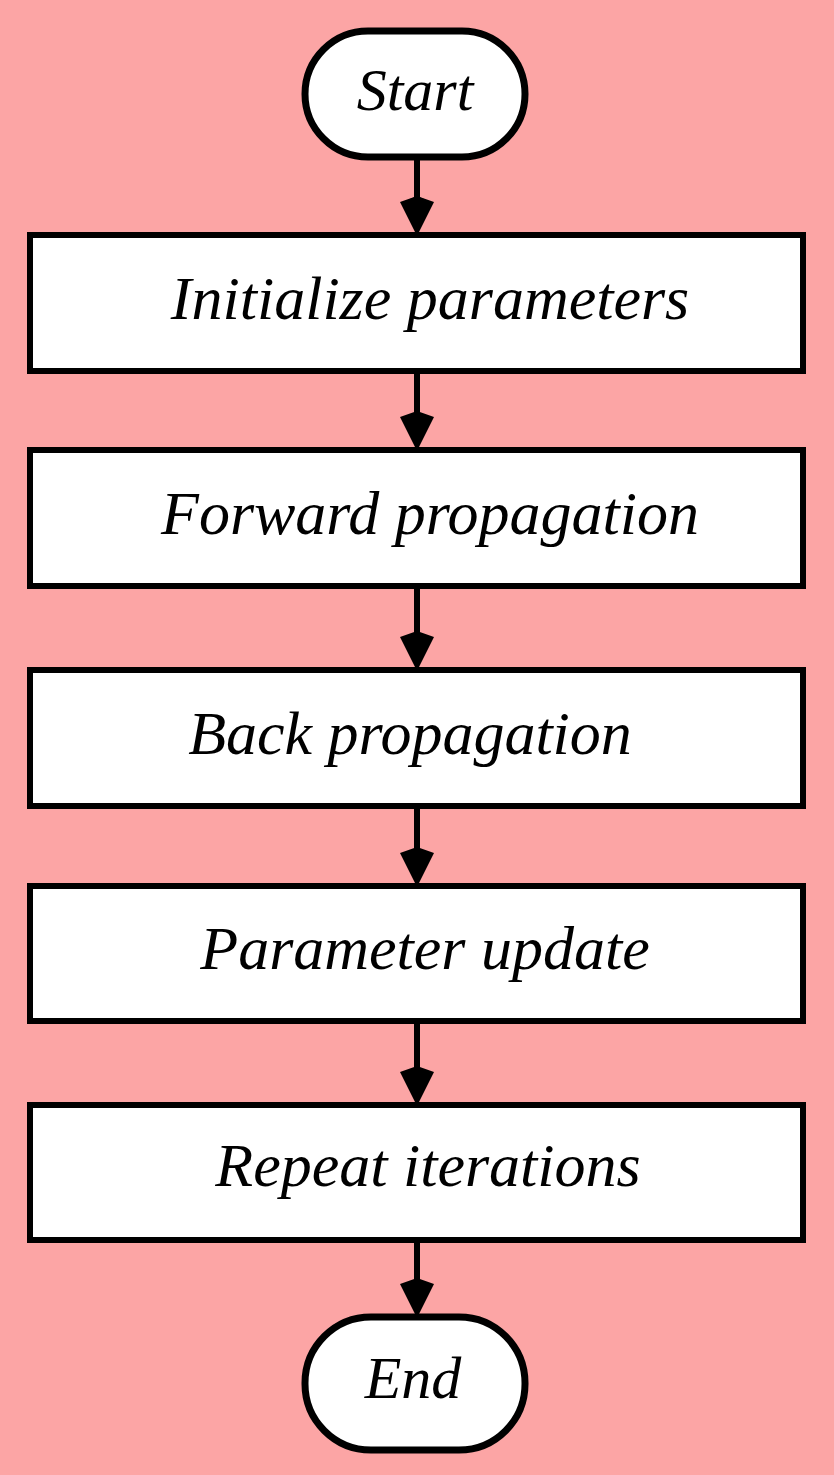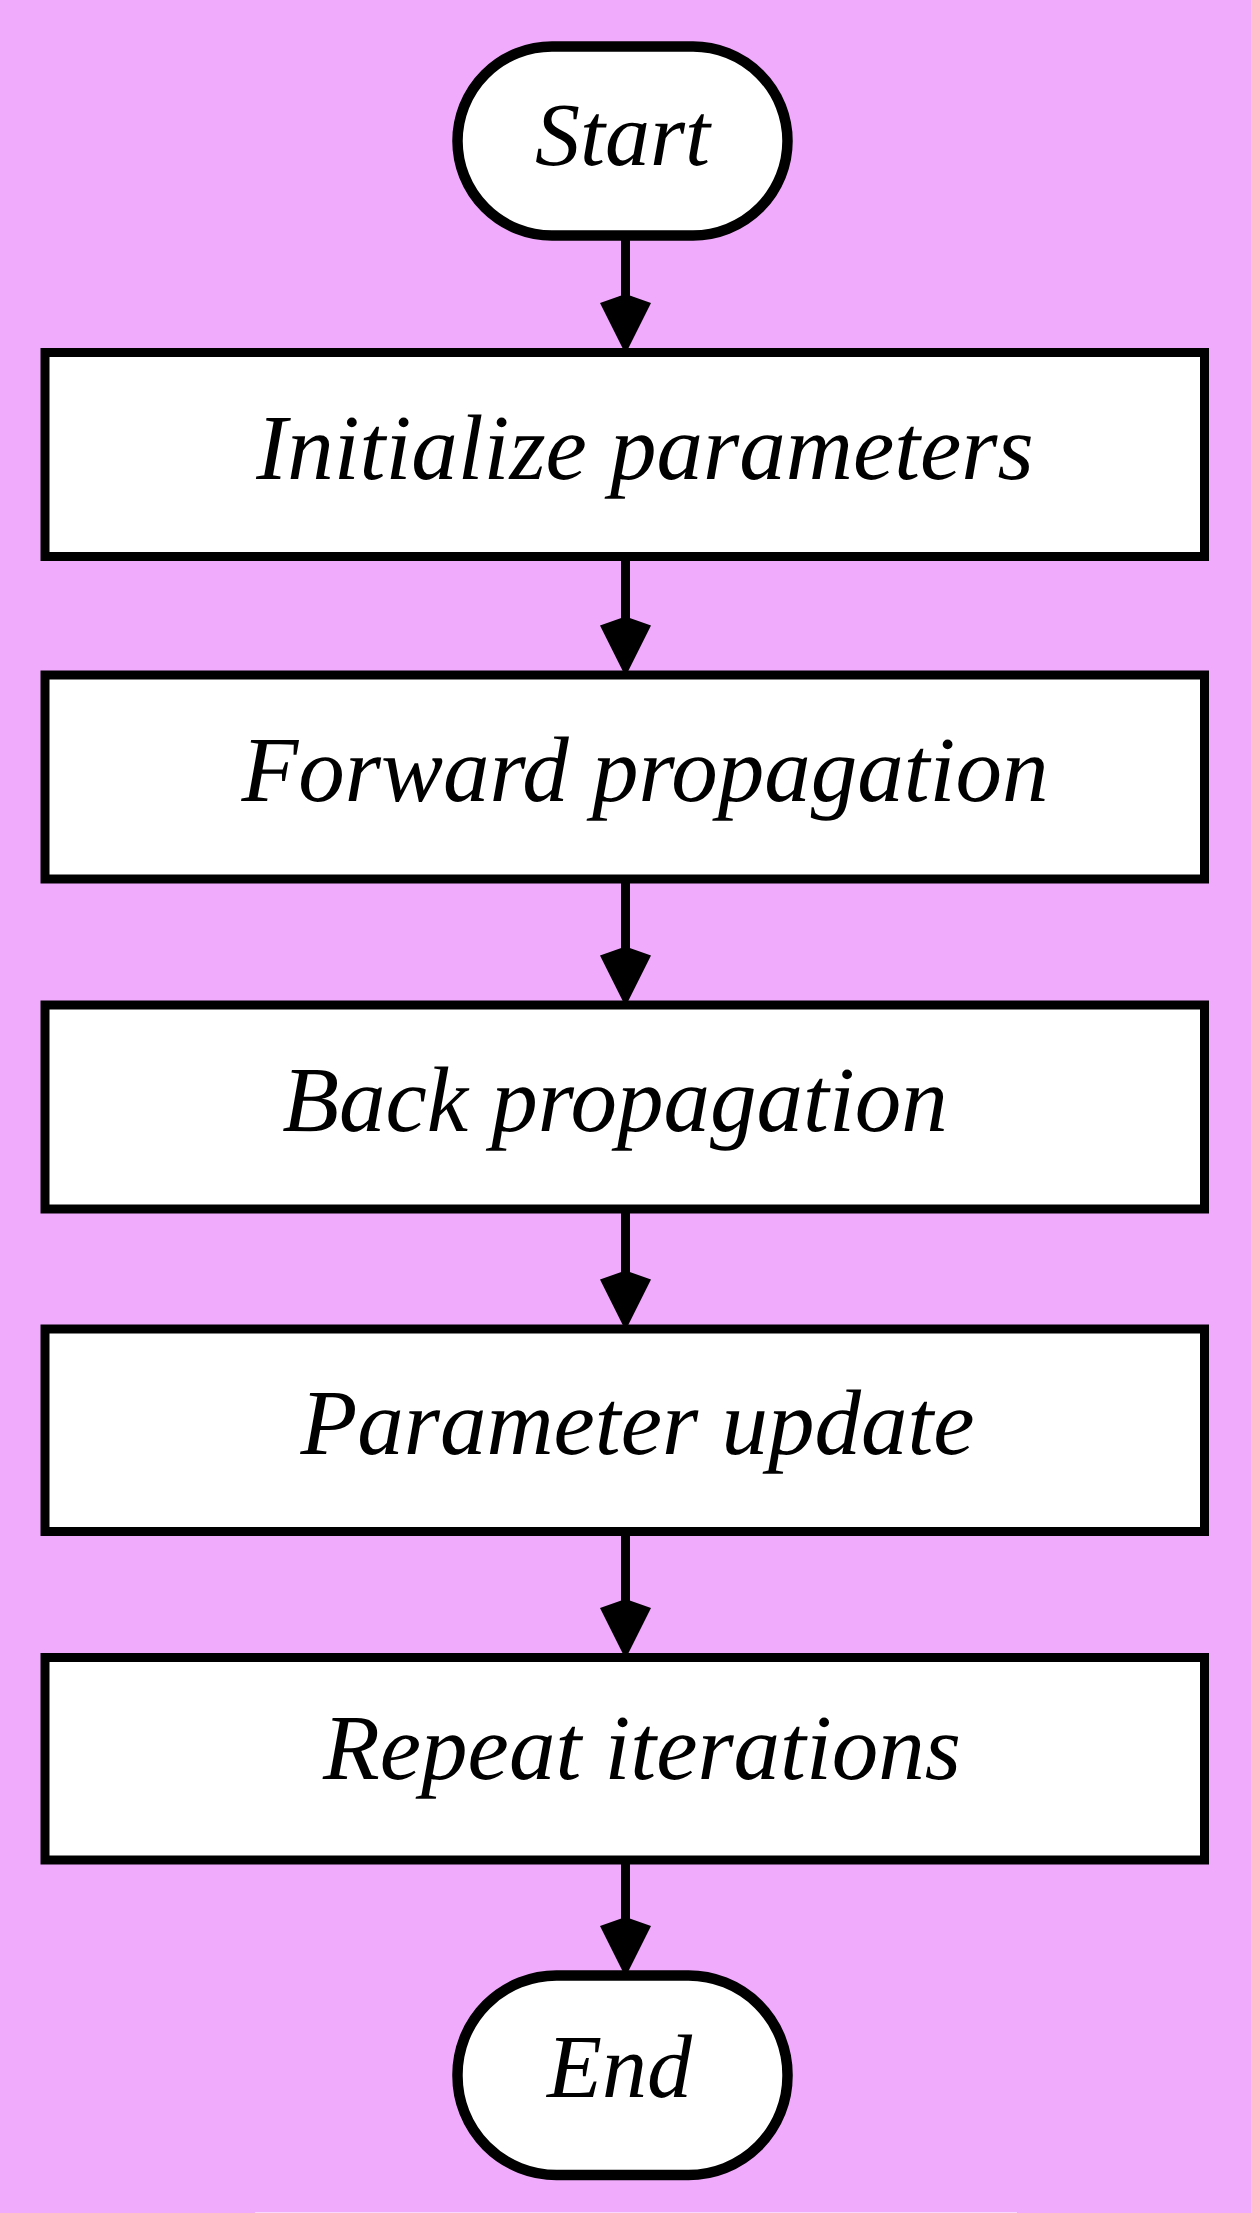--- a/index.html
+++ b/index.html
@@ -7,21 +7,21 @@
     padding: 0;
     background: #ffffff;
   }
   body {
     font-family: "Liberation Serif", "DejaVu Serif", serif;
   }
   #flowchart-canvas {
     position: relative;
     width: 834px;
     height: 1475px;
-    background: #f0abfc;
+    background: #fca5a5;
     overflow: hidden;
   }
   #flow-svg {
     position: absolute;
     top: 0;
     left: 0;
     width: 834px;
     height: 1475px;
     display: block;
   }

